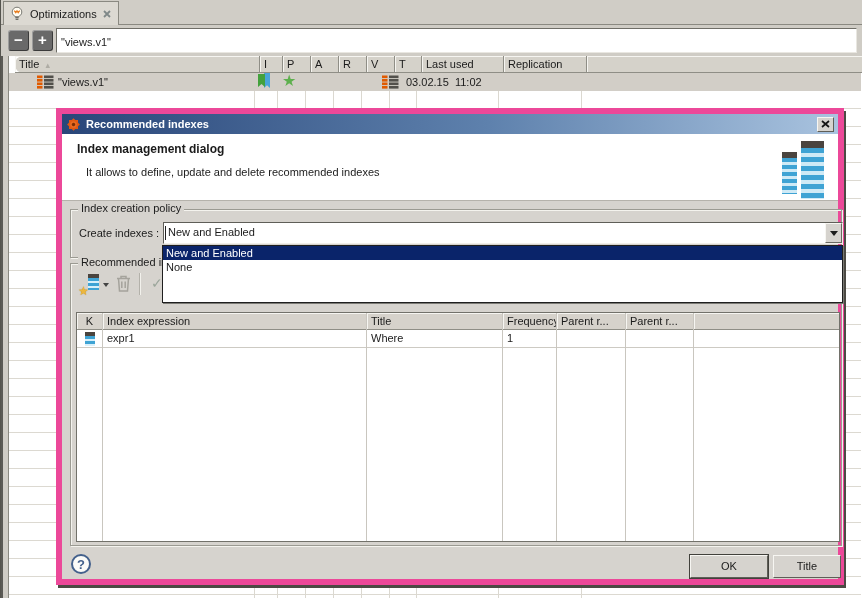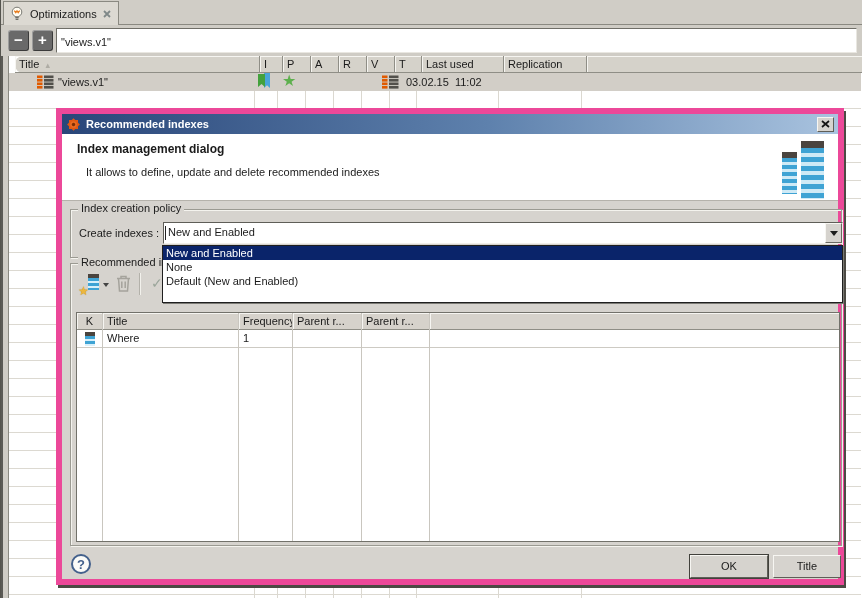--- a/index.html
+++ b/index.html
@@ -250,20 +250,24 @@
         <div class="tb-sep"></div>
         <span class="tb-check">✓</span>
 
         <div class="itable">
           <div class="icol" style="width:26px">
             <div class="ihc" style="text-align:center">K</div>
             <div class="icell kcell">
                 <div class="ministack"></div>
               </div>
           </div>
+          <div class="icol" style="width:264px">
+            <div class="ihc">Index expression</div>
+            <div class="icell">expr1</div>
+          </div>
           <div class="icol" style="width:136px">
             <div class="ihc">Title</div>
             <div class="icell">Where</div>
           </div>
           <div class="icol" style="width:54px">
             <div class="ihc">Frequency</div>
             <div class="icell">1</div>
           </div>
           <div class="icol" style="width:69px">
             <div class="ihc">Parent r...</div>
@@ -276,21 +280,20 @@
           <div class="icol fill">
               <div class="ihc"></div>
               <div class="icell"></div>
             </div>
         </div>
       </div>
 
       <div class="popup">
         <div class="popup-item sel">New and Enabled</div>
         <div class="popup-item">None</div>
-        <div class="popup-item">Default (New and Enabled)</div>
       </div>
 
       <div class="helpbtn">?</div>
       <div class="btn ok">OK</div>
       <div class="btn cancel">Title</div>
     </div>
   </div>
 
 </div>
 

